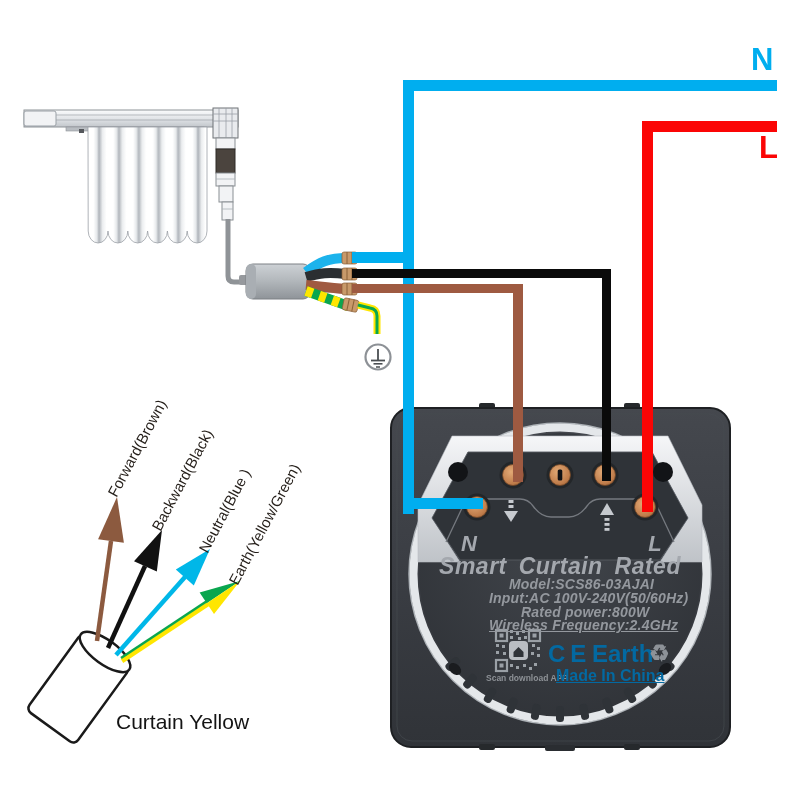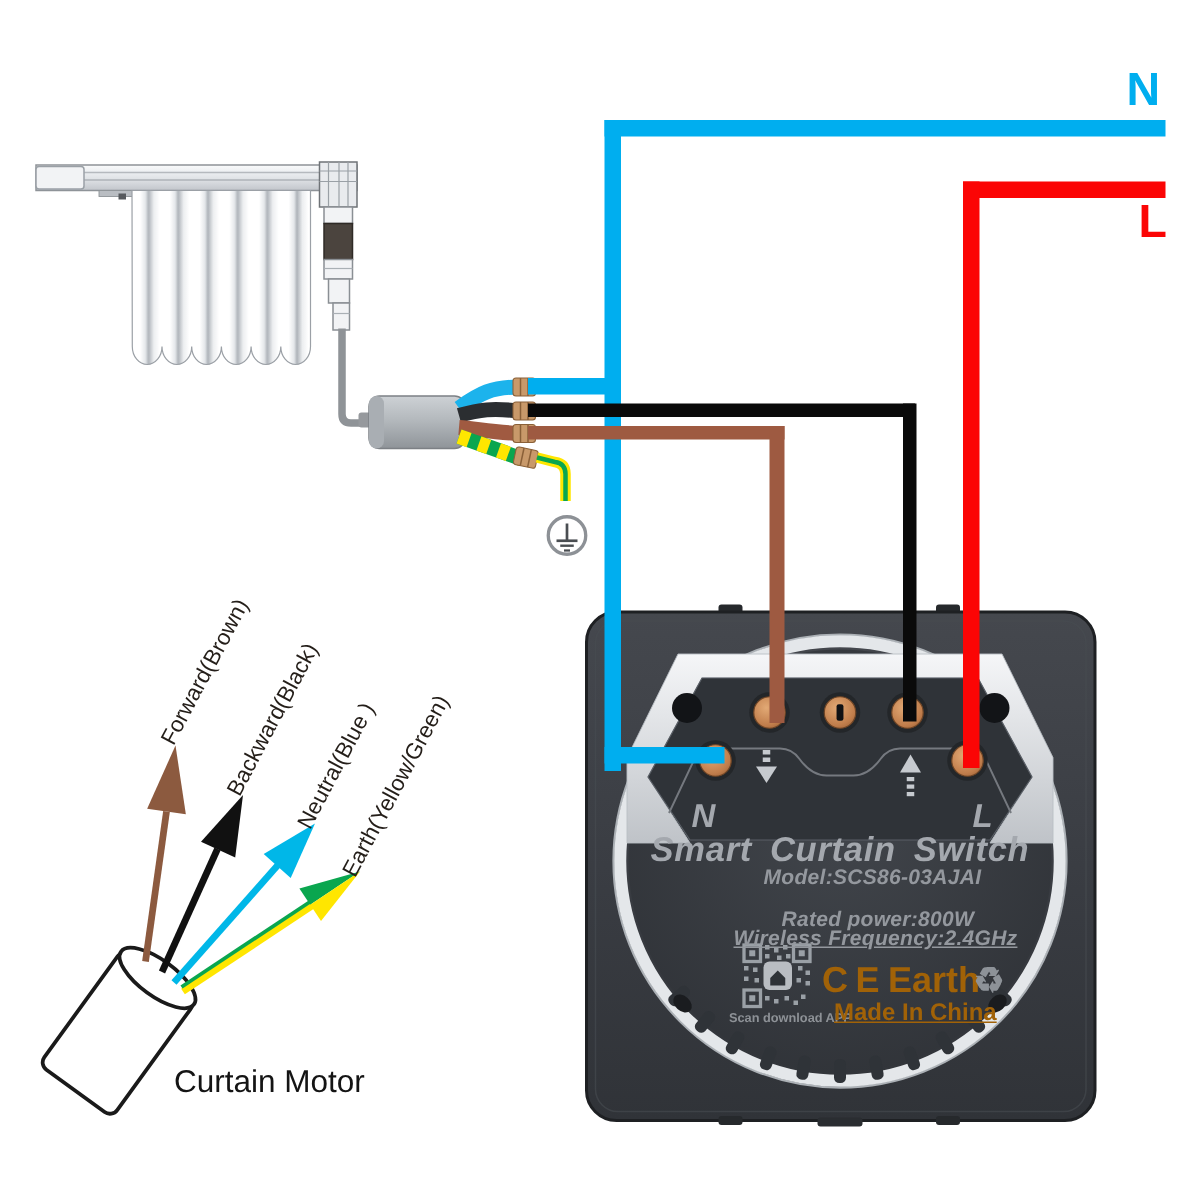--- a/index.html
+++ b/index.html
@@ -6,21 +6,21 @@
   #stage{position:relative;width:800px;height:800px;background:#ffffff;overflow:hidden;
          font-family:"Liberation Sans",sans-serif;}
   #art{position:absolute;left:0;top:0;}
   .wire{position:absolute;}
   .txt{position:absolute;white-space:nowrap;}
   .nl-label{font-size:31px;font-weight:bold;}
   .sw-txt{color:#a4a8ae;font-style:italic;font-weight:bold;}
   .sw-terminal{font-size:22px;width:34px;text-align:center;}
   .sw-title{font-size:23px;letter-spacing:.5px;word-spacing:5px;width:262px;text-align:center;}
   .sw-spec{font-size:14px;color:#94989e;line-height:13.6px;letter-spacing:.2px;}
-  .sw-mark{color:#a16207;font-weight:bold;font-style:normal;}
+  .sw-mark{color:#0369a1;font-weight:bold;font-style:normal;}
   .legend-label{font-size:15px;font-weight:500;color:#241e19;transform:rotate(-62deg);
                 transform-origin:0 100%;height:18px;line-height:18px;}
   .motor-caption{font-size:21px;font-weight:500;color:#141414;}
   .qr-caption{font-size:8.5px;font-weight:bold;color:#8d9196;width:68px;text-align:center;font-style:normal;}
 </style>
 </head>
 <body>
 
 <div id="stage">
 
@@ -295,27 +295,28 @@
   <div class="wire" style="left:642px;top:121px;width:11px;height:391px;background:#FB0505;"></div>
 
   <div class="txt nl-label" style="left:751px;top:42px;color:#00AEEF;">N</div>
   <div class="txt nl-label" style="left:759px;top:130px;color:#FB0505;">L</div>
 
   <div class="txt legend-label" style="left:120px;top:482px;">Forward(Brown)</div>
   <div class="txt legend-label" style="left:164px;top:516px;">Backward(Black)</div>
   <div class="txt legend-label" style="left:211px;top:538px;">Neutral(Blue )</div>
   <div class="txt legend-label" style="left:241px;top:570px;">Earth(Yellow/Green)</div>
 
-  <div class="txt motor-caption" style="left:116px;top:710px;">Curtain Motor</div>
+  <div class="txt motor-caption" style="left:116px;top:710px;">Curtain Yellow</div>
 
   <div class="txt sw-txt sw-terminal" style="left:452px;top:531px;">N</div>
   <div class="txt sw-txt sw-terminal" style="left:638px;top:531px;">L</div>
-  <div class="txt sw-txt sw-title" style="left:429px;top:553px;">Smart Curtain Switch</div>
+  <div class="txt sw-txt sw-title" style="left:429px;top:553px;">Smart Curtain Rated</div>
 
   <div class="txt sw-txt sw-spec" style="left:489px;top:578px;margin-left:20px;">Model:SCS86-03AJAI</div>
+  <div class="txt sw-txt sw-spec" style="left:489px;top:592px;">Input:AC 100V-240V(50/60Hz)</div>
   <div class="txt sw-txt sw-spec" style="left:489px;top:605.5px;margin-left:32px;">Rated power:800W</div>
   <div class="txt sw-txt sw-spec" style="left:489px;top:619px;text-decoration:underline;">Wireless Frequency:2.4GHz</div>
 
   <div class="txt sw-txt qr-caption" style="left:486px;top:673px;">Scan download APP</div>
   <div class="txt sw-mark" style="left:548px;top:640px;font-size:24px;letter-spacing:5px;">CE</div>
   <div class="txt sw-mark" style="left:592px;top:640px;font-size:24px;">Earth</div>
   <div class="txt sw-mark" style="left:649px;top:640px;font-size:23px;color:#8d9298;">♻</div>
   <div class="txt sw-mark" style="left:556px;top:667px;font-size:16px;text-decoration:underline;">Made In China</div>
 
 </div>

